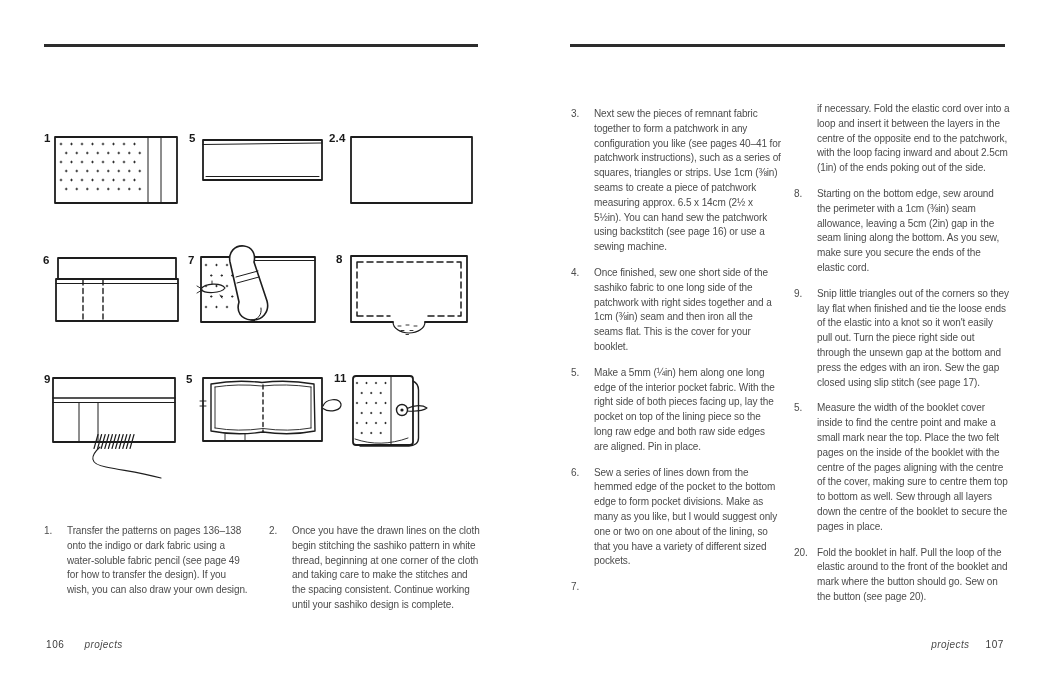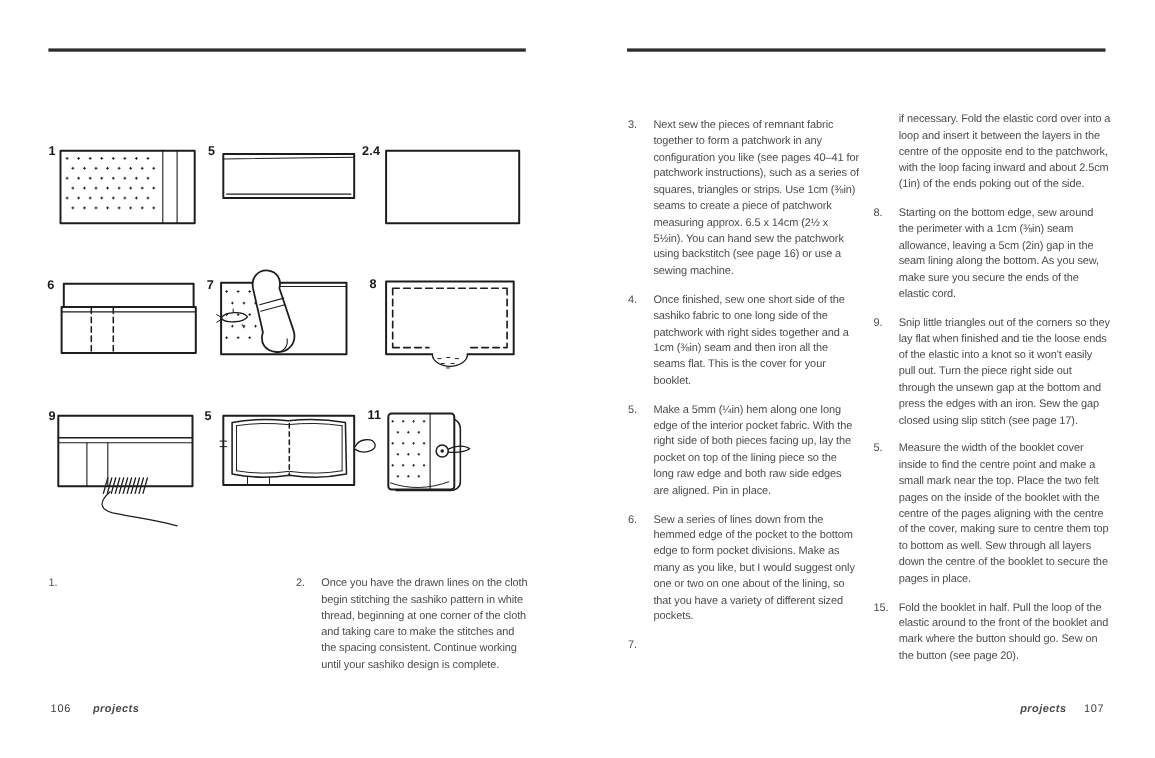--- a/index.html
+++ b/index.html
@@ -32,21 +32,21 @@
   #fl-11{left:334px;top:372px;}
 
   #diagrams{position:absolute;left:40px;top:125px;width:440px;height:390px;}
   .s{stroke:#1d1d1d;fill:none;stroke-linecap:round;stroke-linejoin:round;}
   .fw{fill:#ffffff;}
 
   .footer{position:absolute;top:639px;font-size:10px;color:#3b3b3b;display:flex;align-items:flex-start;}
   #footer-left{left:46px;gap:20px;}
   #footer-right{right:46px;gap:16px;}
   .pagenum{letter-spacing:0.6px;}
-  .section{font-style:italic;letter-spacing:0.4px;color:#4a4a4a;font-weight:bold;}
+  .section{font-style:italic;letter-spacing:0.4px;color:#4a4a4a;}
 </style>
 </head>
 <body>
 
 <div>
   <div class="rule" id="rule-left"></div>
 
   <span class="fig-label" id="fl-1">1</span>
   <span class="fig-label" id="fl-5">5</span>
   <span class="fig-label" id="fl-51">2.4</span>
@@ -130,20 +130,21 @@
       <circle cx="362" cy="285" r="1.6" fill="#1d1d1d"></circle>
     </g>
   <path d="M19.7 19 h2.6 M21 17.7 v2.6 M30.2 19 h2.6 M31.5 17.7 v2.6 M40.7 19 h2.6 M42 17.7 v2.6 M51.2 19 h2.6 M52.5 17.7 v2.6 M61.7 19 h2.6 M63 17.7 v2.6 M72.2 19 h2.6 M73.5 17.7 v2.6 M82.7 19 h2.6 M84 17.7 v2.6 M93.2 19 h2.6 M94.5 17.7 v2.6 M24.9 28 h2.6 M26.25 26.7 v2.6 M35.5 28 h2.6 M36.75 26.7 v2.6 M46.0 28 h2.6 M47.25 26.7 v2.6 M56.5 28 h2.6 M57.75 26.7 v2.6 M67.0 28 h2.6 M68.25 26.7 v2.6 M77.5 28 h2.6 M78.75 26.7 v2.6 M88.0 28 h2.6 M89.25 26.7 v2.6 M98.5 28 h2.6 M99.75 26.7 v2.6 M19.7 37 h2.6 M21 35.7 v2.6 M30.2 37 h2.6 M31.5 35.7 v2.6 M40.7 37 h2.6 M42 35.7 v2.6 M51.2 37 h2.6 M52.5 35.7 v2.6 M61.7 37 h2.6 M63 35.7 v2.6 M72.2 37 h2.6 M73.5 35.7 v2.6 M82.7 37 h2.6 M84 35.7 v2.6 M93.2 37 h2.6 M94.5 35.7 v2.6 M24.9 46 h2.6 M26.25 44.7 v2.6 M35.5 46 h2.6 M36.75 44.7 v2.6 M46.0 46 h2.6 M47.25 44.7 v2.6 M56.5 46 h2.6 M57.75 44.7 v2.6 M67.0 46 h2.6 M68.25 44.7 v2.6 M77.5 46 h2.6 M78.75 44.7 v2.6 M88.0 46 h2.6 M89.25 44.7 v2.6 M98.5 46 h2.6 M99.75 44.7 v2.6 M19.7 55 h2.6 M21 53.7 v2.6 M30.2 55 h2.6 M31.5 53.7 v2.6 M40.7 55 h2.6 M42 53.7 v2.6 M51.2 55 h2.6 M52.5 53.7 v2.6 M61.7 55 h2.6 M63 53.7 v2.6 M72.2 55 h2.6 M73.5 53.7 v2.6 M82.7 55 h2.6 M84 53.7 v2.6 M93.2 55 h2.6 M94.5 53.7 v2.6 M24.9 64 h2.6 M26.25 62.7 v2.6 M35.5 64 h2.6 M36.75 62.7 v2.6 M46.0 64 h2.6 M47.25 62.7 v2.6 M56.5 64 h2.6 M57.75 62.7 v2.6 M67.0 64 h2.6 M68.25 62.7 v2.6 M77.5 64 h2.6 M78.75 62.7 v2.6 M88.0 64 h2.6 M89.25 62.7 v2.6 M98.5 64 h2.6 M99.75 62.7 v2.6 " stroke="#222" stroke-width="0.9" fill="none"></path>
       <path d="M164.8 140 h2.4 M166 138.8 v2.4 M175.3 140 h2.4 M176.5 138.8 v2.4 M185.8 140 h2.4 M187 138.8 v2.4 M170.1 150.5 h2.4 M171.25 149.3 v2.4 M180.6 150.5 h2.4 M181.75 149.3 v2.4 M191.1 150.5 h2.4 M192.25 149.3 v2.4 M164.8 161 h2.4 M166 159.8 v2.4 M175.3 161 h2.4 M176.5 159.8 v2.4 M185.8 161 h2.4 M187 159.8 v2.4 M170.1 171.5 h2.4 M171.25 170.3 v2.4 M180.6 171.5 h2.4 M181.75 170.3 v2.4 M191.1 171.5 h2.4 M192.25 170.3 v2.4 M164.8 182 h2.4 M166 180.8 v2.4 M175.3 182 h2.4 M176.5 180.8 v2.4 M185.8 182 h2.4 M187 180.8 v2.4 " stroke="#222" stroke-width="0.9" fill="none"></path>
       <path d="M315.9 258 h2.2 M317 256.9 v2.2 M325.4 258 h2.2 M326.5 256.9 v2.2 M334.9 258 h2.2 M336 256.9 v2.2 M344.4 258 h2.2 M345.5 256.9 v2.2 M320.6 268 h2.2 M321.75 266.9 v2.2 M330.1 268 h2.2 M331.25 266.9 v2.2 M339.6 268 h2.2 M340.75 266.9 v2.2 M315.9 278 h2.2 M317 276.9 v2.2 M325.4 278 h2.2 M326.5 276.9 v2.2 M334.9 278 h2.2 M336 276.9 v2.2 M344.4 278 h2.2 M345.5 276.9 v2.2 M320.6 288 h2.2 M321.75 286.9 v2.2 M330.1 288 h2.2 M331.25 286.9 v2.2 M339.6 288 h2.2 M340.75 286.9 v2.2 M315.9 298 h2.2 M317 296.9 v2.2 M325.4 298 h2.2 M326.5 296.9 v2.2 M334.9 298 h2.2 M336 296.9 v2.2 M344.4 298 h2.2 M345.5 296.9 v2.2 M320.6 308 h2.2 M321.75 306.9 v2.2 M330.1 308 h2.2 M331.25 306.9 v2.2 M339.6 308 h2.2 M340.75 306.9 v2.2 " stroke="#222" stroke-width="0.9" fill="none"></path>
     </svg>
 
   <div class="col" id="lcol1">
     <div class="step">
       <span class="num">1.</span>
+      <span class="txt">Transfer the patterns on pages 136–138 onto the indigo or dark fabric using a water-soluble fabric pencil (see page 49 for how to transfer the design). If you wish, you can also draw your own design.</span>
     </div>
   </div>
   <div class="col" id="lcol2">
     <div class="step">
       <span class="num">2.</span>
       <span class="txt">Once you have the drawn lines on the cloth begin stitching the sashiko pattern in white thread, beginning at one corner of the cloth and taking care to make the stitches and the spacing consistent. Continue working until your sashiko design is complete.</span>
     </div>
   </div>
 
   <div class="footer" id="footer-left">
@@ -188,21 +189,21 @@
     </div>
     <div class="step">
       <span class="num">9.</span>
       <span class="txt">Snip little triangles out of the corners so they lay flat when finished and tie the loose ends of the elastic into a knot so it won't easily pull out. Turn the piece right side out through the unsewn gap at the bottom and press the edges with an iron. Sew the gap closed using slip stitch (see page 17).</span>
     </div>
     <div class="step">
       <span class="num">5.</span>
       <span class="txt">Measure the width of the booklet cover inside to find the centre point and make a small mark near the top. Place the two felt pages on the inside of the booklet with the centre of the pages aligning with the centre of the cover, making sure to centre them top to bottom as well. Sew through all layers down the centre of the booklet to secure the pages in place.</span>
     </div>
     <div class="step">
-      <span class="num">15.</span>
+      <span class="num">20.</span>
       <span class="txt">Fold the booklet in half. Pull the loop of the elastic around to the front of the booklet and mark where the button should go. Sew on the button (see page 20).</span>
     </div>
   </div>
 
   <div class="footer" id="footer-right">
     <span class="section">projects</span>
     <span class="pagenum">107</span>
   </div>
 </div>
 

